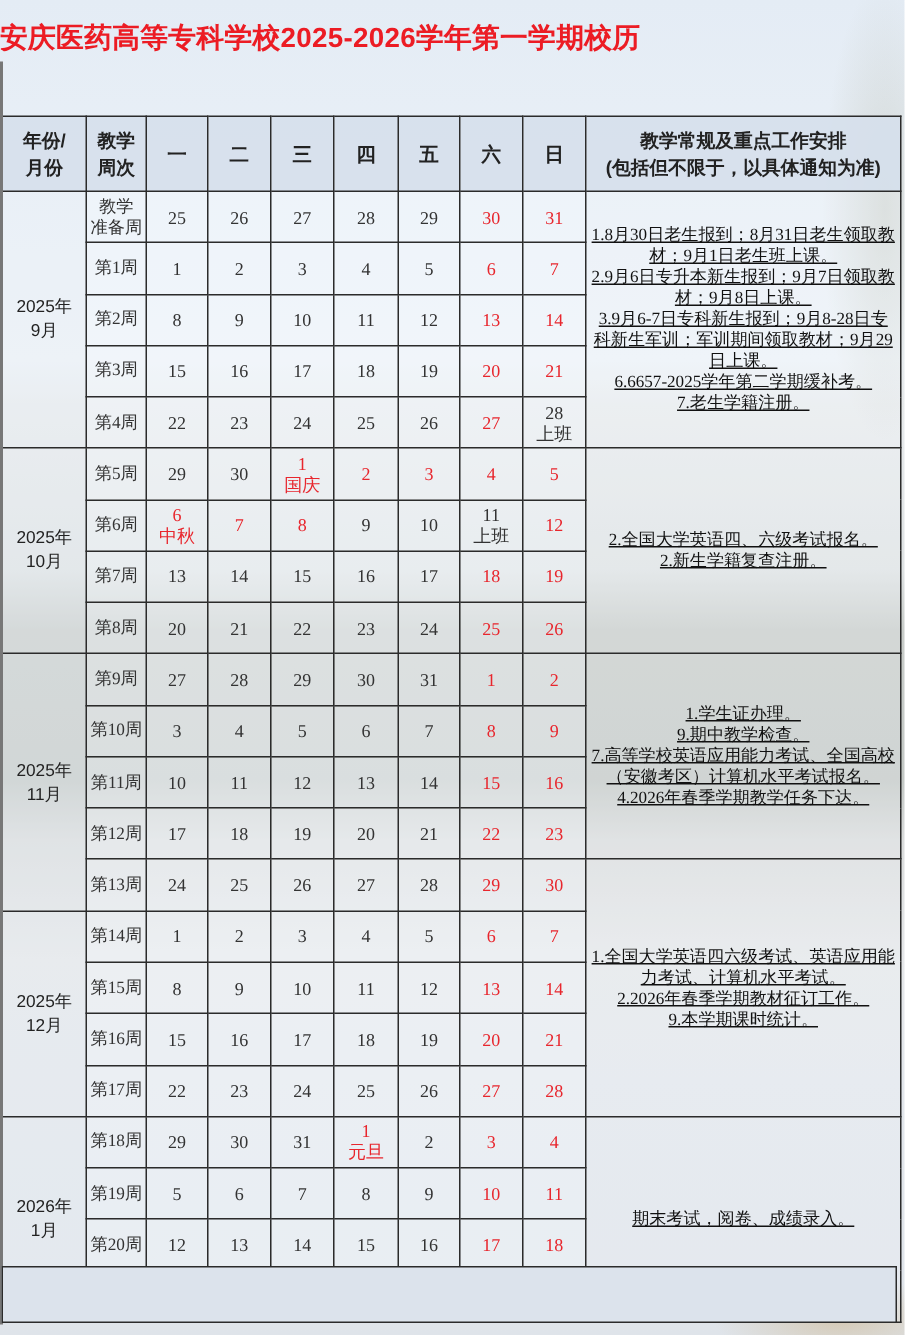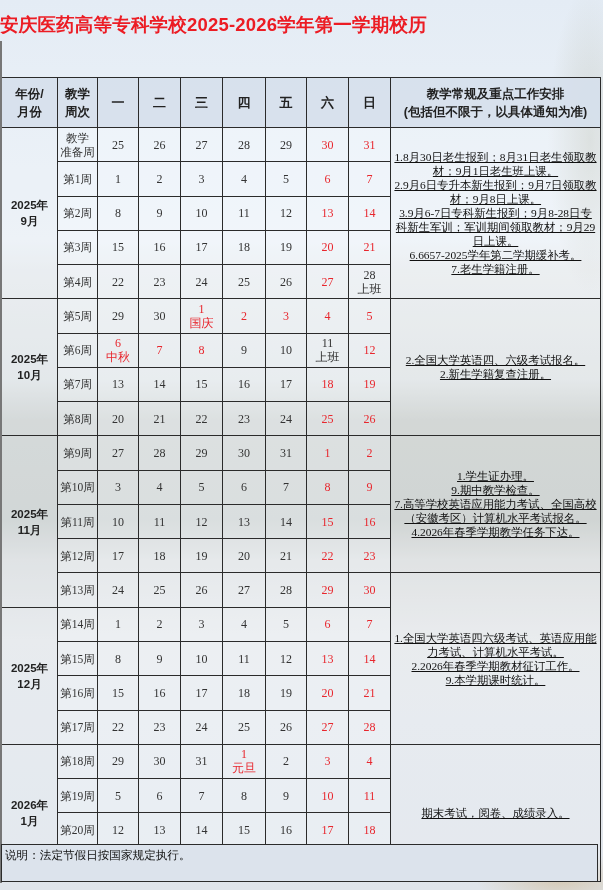--- a/index.html
+++ b/index.html
@@ -32,21 +32,21 @@
     table.cal tr.hdr { height: 50px; }
     table.cal tr.wk { height: 34.27px; }
     th {
       background: rgba(214,224,236,0.92);
       font-family: "Liberation Sans", "DejaVu Sans", sans-serif;
       font-weight: bold; font-size: 12.5px; color: #222; line-height: 18px;
     }
     th.day { font-size: 13px; }
     td.ym {
       font-family: "Liberation Sans", "DejaVu Sans", sans-serif;
-      font-weight: bold; font-size: 11.5px; color: #222; line-height: 16px;
+      font-weight: normal; font-size: 11.5px; color: #222; line-height: 16px;
       background: rgba(236,241,247,0.35);
     }
     td.wkl { font-size: 11.5px; color: #333; line-height: 14px; background: rgba(245,248,252,0.45); }
     td.d { font-size: 12px; color: #333; line-height: 14px; background: rgba(245,248,252,0.45); }
     td.d.red, td.d .red { color: #e8262d; }
     td.notes {
       text-align: left; padding-left: 2px; font-size: 11.4px; color: #111; line-height: 14px;
       background: rgba(245,248,252,0.25);
       text-decoration: underline;
     }
@@ -393,14 +393,13 @@
     <td class="d">23</td>
     <td class="d red">24</td>
     <td class="d red">25</td>
   </tr>
 </tbody>
   </table>
 
 <div class="leftedge"></div>
 
 <div class="footer">
-  <span>说明：法定节假日按国家规定执行。</span>
 </div>
 
 </body></html>

